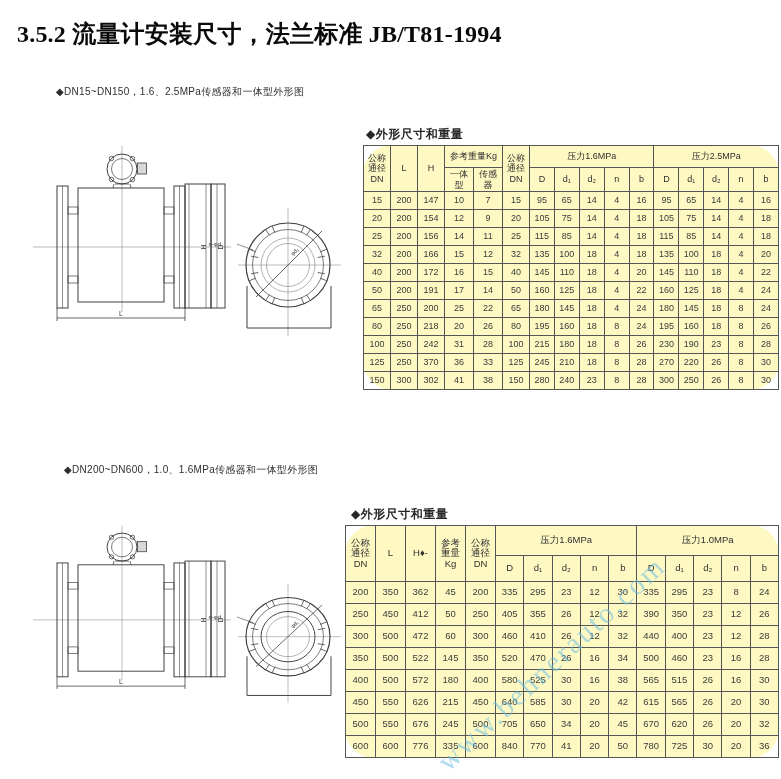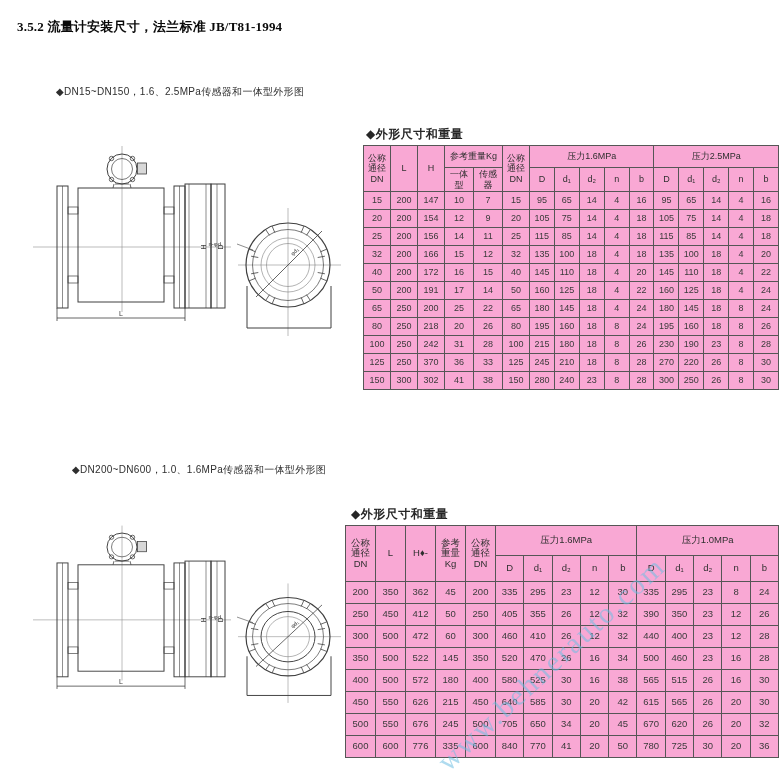--- a/index.html
+++ b/index.html
@@ -5,36 +5,37 @@
   * { box-sizing: border-box; }
   html,body { margin:0; padding:0; }
   body {
     width:781px; height:779px; position:relative; overflow:hidden;
     background:#ffffff; color:#222;
     font-family:"Liberation Sans","DejaVu Sans",sans-serif;
   }
   .doc-title {
     position:absolute; left:17px; top:18px;
     font-family:"Liberation Serif","DejaVu Serif",serif;
-    font-weight:bold; font-size:13px; color:#0a0a0a; letter-spacing:0.2px;
+    font-weight:bold; font-size:24px; color:#0a0a0a; letter-spacing:0.2px;
   }
   .sec-heading {
     position:absolute; font-size:10px; color:#2e2e2e; letter-spacing:0.3px;
   }
   #sec1-heading { left:56px; top:85px; }
-  #sec2-heading { left:72px; top:463px; }
+  #sec2-heading { left:64px; top:463px; }
   .tbl-caption {
     position:absolute; font-size:12px; color:#262626; font-weight:bold; letter-spacing:0.5px;
   }
   #tbl1-caption { left:366px; top:126px; }
   #tbl2-caption { left:351px; top:506px; }
 
   table {
     position:absolute; border-collapse:collapse; table-layout:fixed;
-    background:#f9a8d4;
+    background:#fef9c3;
+    border-radius:29px;
   }
   th, td {
     border:1px solid #565656; text-align:center; vertical-align:middle;
     font-weight:normal; padding:0 1px; line-height:1.12; color:#3a3a3a;
   }
   th { color:#2f2f2f; }
   #table1 { left:363px; top:145px; width:416px; font-size:9px; }
   #table1 td { height:18px; font-size:9px; }
   #table1 thead tr:first-child th { height:22px; }
   #table1 thead tr:last-child th  { height:24px; }

